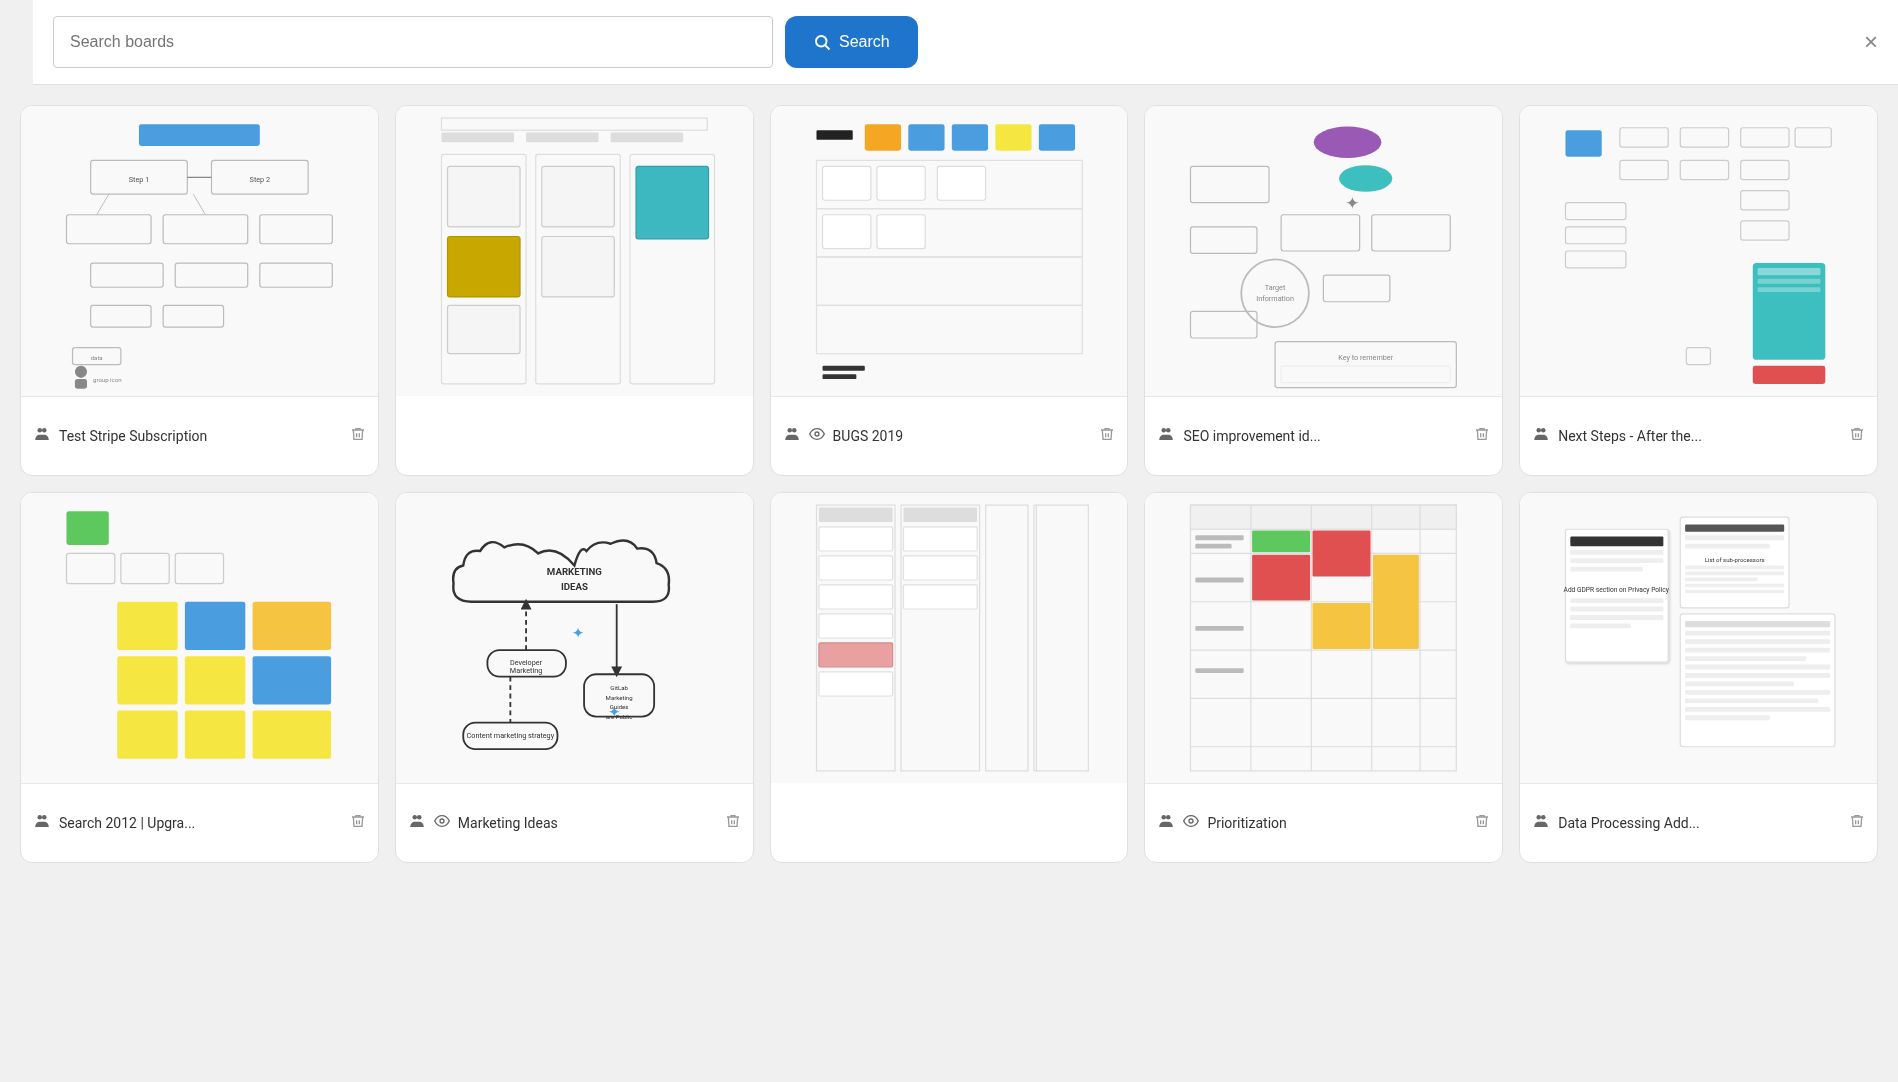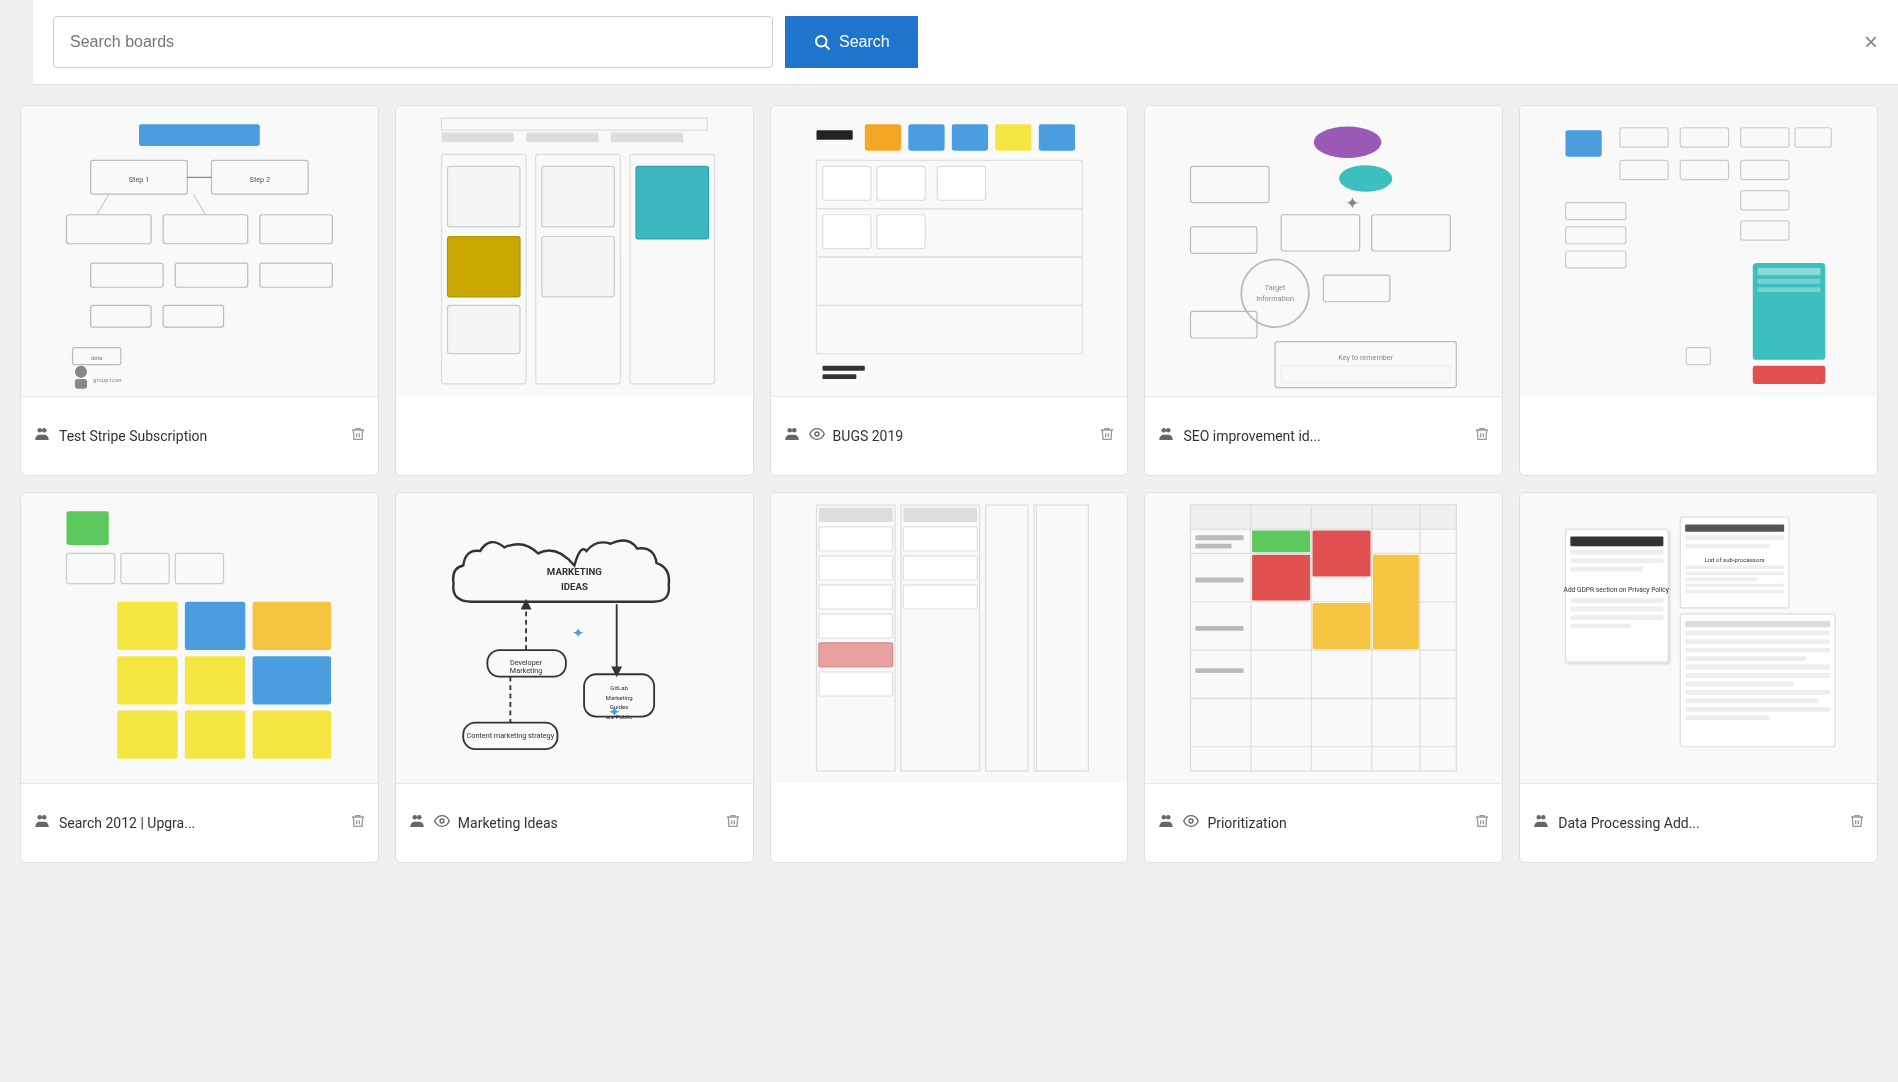--- a/index.html
+++ b/index.html
@@ -28,21 +28,21 @@
       padding: 0 16px;
       font-size: 16px;
       outline: none;
     }
     .search-btn {
       height: 52px;
       padding: 0 28px;
       background: #1f75cb;
       color: #fff;
       border: none;
-      border-radius: 0;
+      border-radius: 12px;
       font-size: 16px;
       cursor: pointer;
       display: flex;
       align-items: center;
       gap: 8px;
     }
     .close-btn {
       position: absolute;
       right: 20px;
       top: 50%;
@@ -55,21 +55,21 @@
     }
     .boards-grid {
       display: grid;
       grid-template-columns: repeat(5, 1fr);
       gap: 16px;
       padding: 20px;
     }
     .board-card {
       background: #fff;
       border: 1px solid #e0e0e0;
-      border-radius: 6px;
+      border-radius: 12px;
       overflow: hidden;
       cursor: pointer;
     }
     .board-preview {
       height: 290px;
       background: #f9f9f9;
       overflow: hidden;
       position: relative;
       display: flex;
       align-items: center;
@@ -316,20 +316,38 @@
         <rect x="169" y="150" width="52" height="4" fill="rgba(255,255,255,0.3)" rx="1"></rect>
 
         <rect x="165" y="215" width="60" height="15" fill="#e05050" rx="2"></rect>
 
         <rect x="10" y="80" width="50" height="14" fill="none" stroke="#ccc" rx="2"></rect>
         <rect x="10" y="100" width="50" height="14" fill="none" stroke="#ccc" rx="2"></rect>
         <rect x="10" y="120" width="50" height="14" fill="none" stroke="#ccc" rx="2"></rect>
 
         <rect x="110" y="200" width="20" height="14" fill="none" stroke="#ccc" rx="2"></rect>
       </svg>
+    </div>
+    <div class="board-footer">
+      <span class="icon-group">
+        <svg width="18" height="18" viewBox="0 0 24 24" fill="#666">
+            <circle cx="9" cy="7" r="3"></circle>
+            <circle cx="15" cy="7" r="3"></circle>
+            <path d="M3 20c0-4 2.5-7 6-7h6c3.5 0 6 3 6 7"></path>
+          </svg>
+      </span>
+      <span class="board-name">Next Steps - After the...</span>
+      <span class="icon-trash">
+        <svg width="16" height="16" viewBox="0 0 24 24" fill="none" stroke="#999" stroke-width="2">
+            <polyline points="3 6 5 6 21 6"></polyline>
+            <path d="M19 6l-1 14H6L5 6"></path>
+            <path d="M10 11v6M14 11v6"></path>
+            <path d="M9 6V4h6v2"></path>
+          </svg>
+      </span>
     </div>
   </div>
 
   <div class="board-card">
     <div class="board-preview">
       <svg width="240" height="240" viewBox="0 0 240 240" class="thumb">
 
         <rect x="10" y="15" width="35" height="28" fill="#5dc85d" rx="2"></rect>
 
         <rect x="52" y="90" width="50" height="40" fill="#f5e642" rx="2"></rect>

